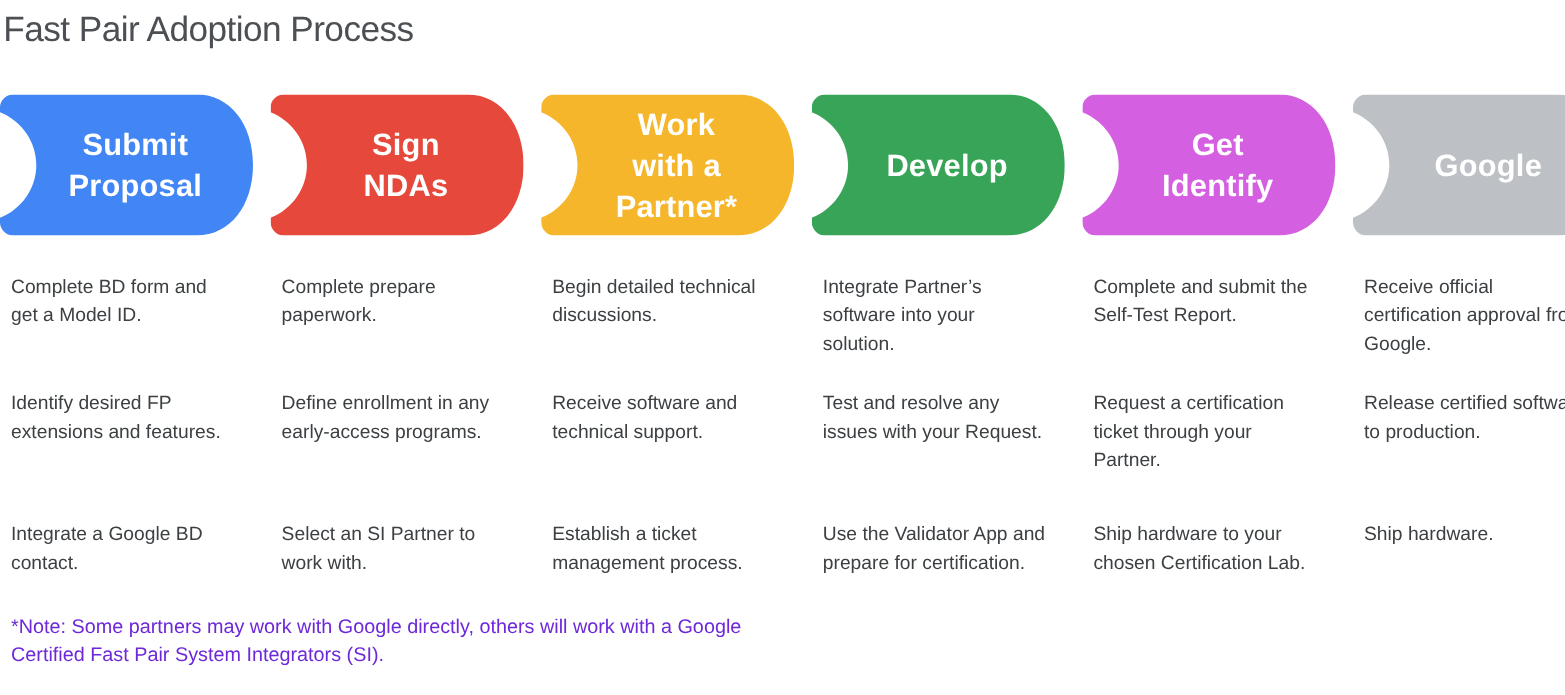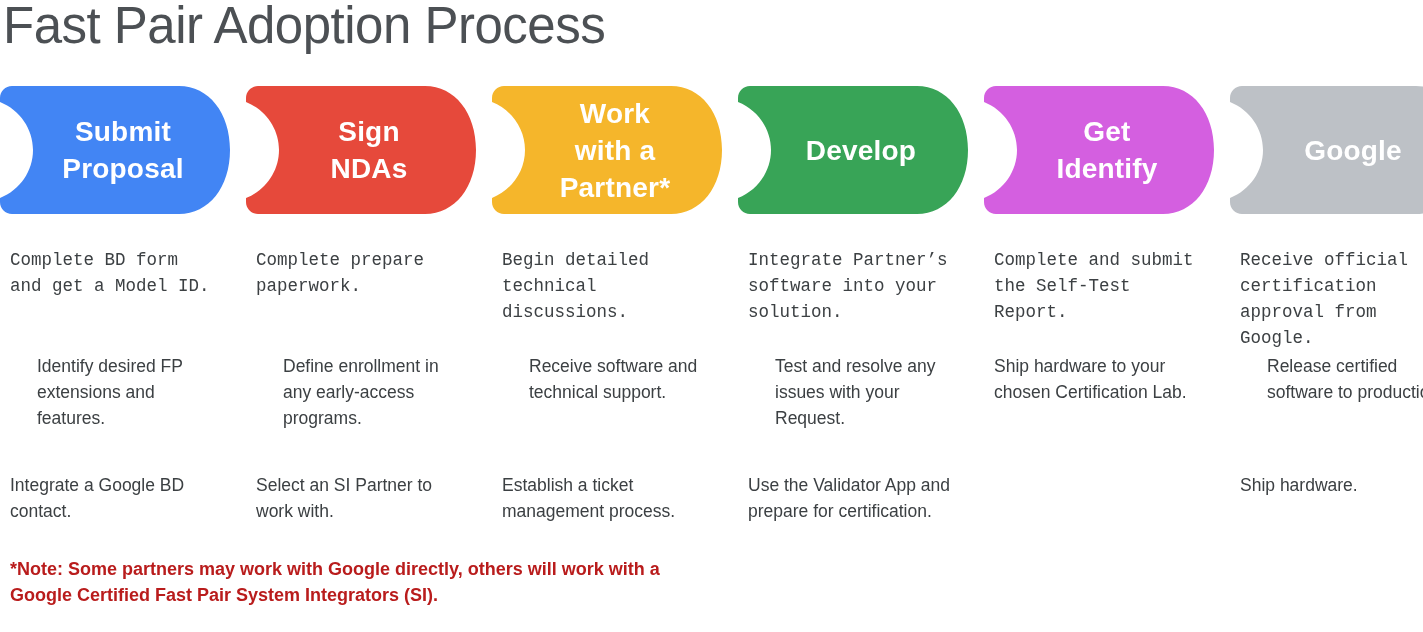--- a/index.html
+++ b/index.html
@@ -12,21 +12,21 @@
     font-family: "Liberation Sans", sans-serif;
   }
   .page {
     width: 1423px;
     height: 632px;
     box-sizing: border-box;
     padding-top: 2px;
   }
   h1.page-title {
     margin: 0 0 0 3px;
-    font-size: 51px;
+    font-size: 32px;
     line-height: 48px;
     font-weight: 400;
     color: #4c5054;
     letter-spacing: -0.5px;
   }
   .stages-row {
     display: flex;
     gap: 16px;
     margin-top: 36px;
   }
@@ -59,29 +59,28 @@
     white-space: pre-line;
     letter-spacing: 0.2px;
   }
   .stage-item {
     box-sizing: border-box;
     padding: 0 14px 0 10px;
     font-size: 17.5px;
     line-height: 26px;
     color: #3c4043;
   }
-  .stage-item.row1 { margin-top: 33px; height: 106px; font-family: Liberation Mono, monospace; }
-  .stage-item.row2 { height: 119px; margin-left: 27px; }
+  .stage-item.row1 { margin-top: 33px; height: 106px; }
+  .stage-item.row2 { height: 119px; }
   .footnote {
     margin: 32px 0 0 10px;
     max-width: 702px;
     font-size: 18px;
     line-height: 26px;
-    color: #b91c1c;
-    font-weight: bold;
+    color: #6d28d9;
   }
 </style>
 </head>
 <body>
 
 <div class="page">
 
   <h1 class="page-title">Fast Pair Adoption Process</h1>
 
   <div class="stages-row">
@@ -140,20 +139,21 @@
 
     <div class="stage">
       <div class="stage-shape-wrap">
         <svg viewBox="0 0 230 128">
           <path d="M 12 0 L 179 0 C 209 0 230 27 230 64 C 230 101 209 128 179 128 L 12 128 C 5.4 128 0 122.6 0 116 L 0 112 C 20 104 33 85 33 64 C 33 43 20 24 0 16 L 0 12 C 0 5.4 5.4 0 12 0 Z" fill="#D45FE0"></path>
         </svg>
         <div class="stage-title">Get
 Identify</div>
       </div>
       <div class="stage-item row1">Complete and submit the Self-Test Report.</div>
+      <div class="stage-item row2">Request a certification ticket through your Partner.</div>
       <div class="stage-item row3">Ship hardware to your chosen Certification Lab.</div>
     </div>
 
     <div class="stage">
       <div class="stage-shape-wrap">
         <svg viewBox="0 0 230 128">
           <path d="M 12 0 L 186 0 C 210 0 230 19 230 43 L 230 85 C 230 109 210 128 186 128 L 12 128 C 5.4 128 0 122.6 0 116 L 0 112 C 20 104 33 85 33 64 C 33 43 20 24 0 16 L 0 12 C 0 5.4 5.4 0 12 0 Z" fill="#BDC1C6"></path>
         </svg>
         <div class="stage-title">Google</div>
       </div>

